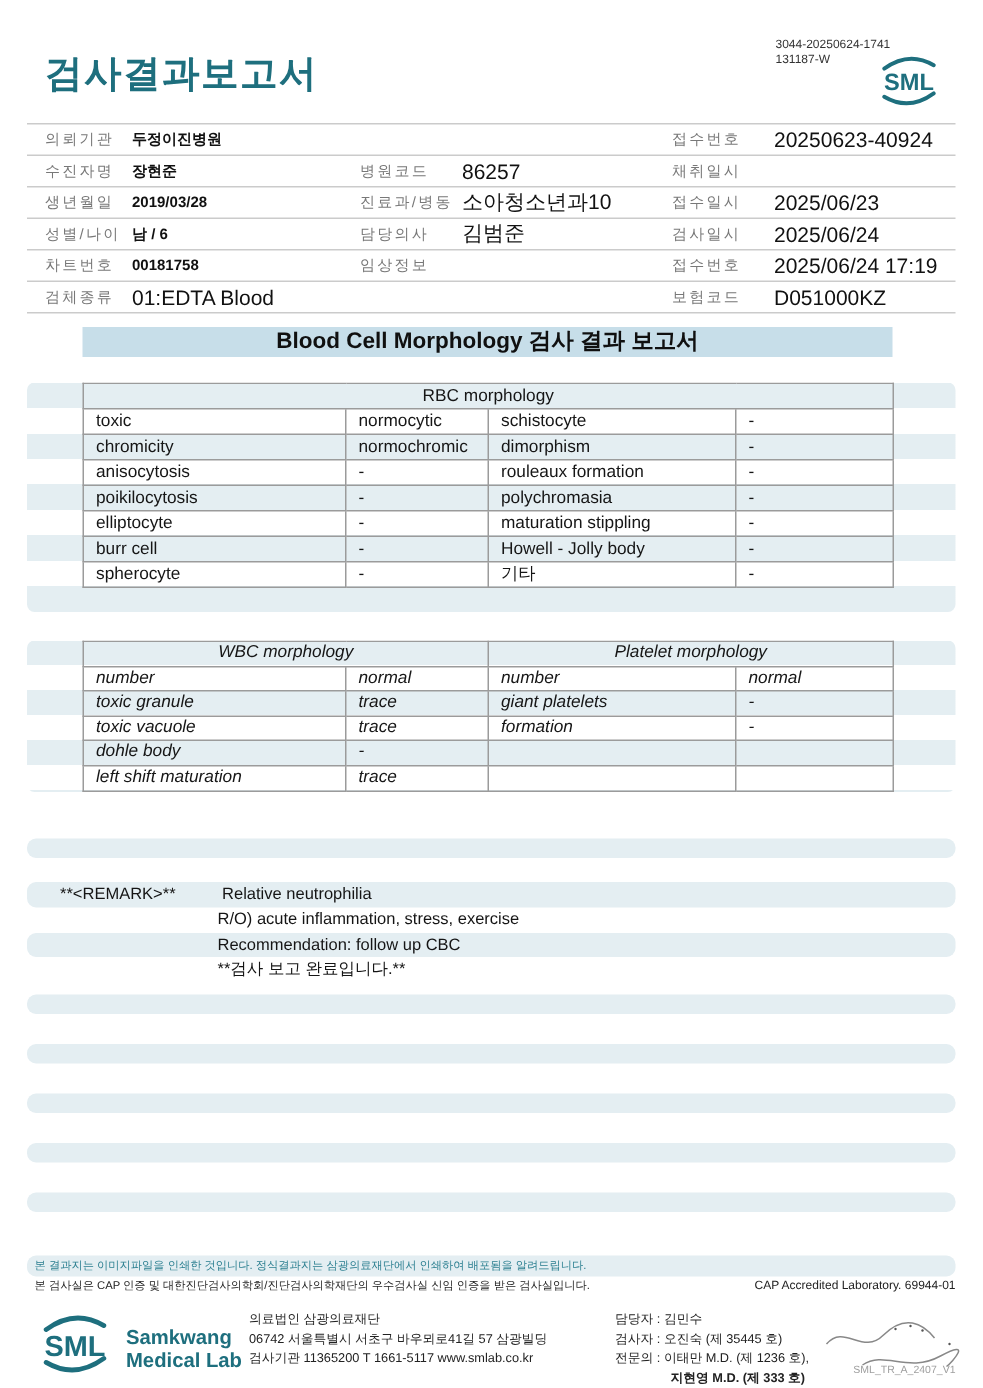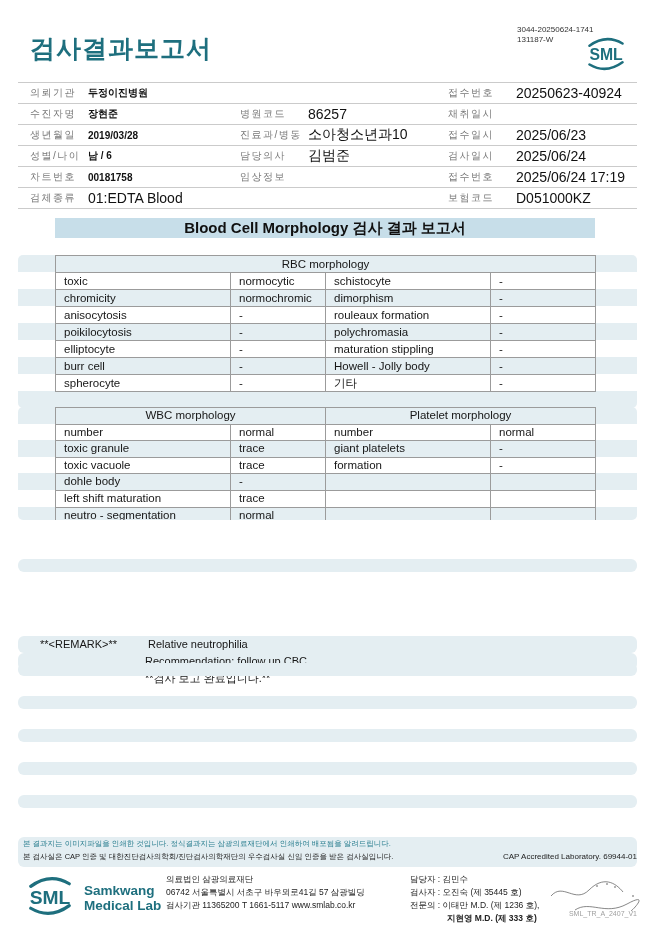--- a/index.html
+++ b/index.html
@@ -30,39 +30,39 @@
   .pval.b{font-weight:bold;font-size:10px;}
   .span3{grid-column:span 3;}
   
   .banner{position:absolute;left:55px;top:218px;width:540px;height:20px;
           background:var(--banner);text-align:center;line-height:20px;
           font-weight:bold;font-size:15px;color:#101010;}
   
   .tbl-wrap{position:absolute;left:18px;width:619px;overflow:hidden;border-radius:5px;}
   #rbc-wrap{top:255px;height:153px;
     background:repeating-linear-gradient(180deg,var(--stripe) 0px,var(--stripe) 17px,#fff 17px,#fff 34px);}
-  #wbc-wrap{top:407px;height:113px;
-    background:repeating-linear-gradient(180deg,var(--stripe) 0px,var(--stripe) 16.6px,#fff 16.6px,#fff 33.2px);}
+  #wbc-wrap{top:427px;height:101px;
+    background:repeating-linear-gradient(180deg,var(--stripe) 0px,var(--stripe) 16.6px,#fff 16.6px,#fff 33.2px);font-style:italic;}
   table.morph{border-collapse:collapse;margin-left:37px;width:540px;table-layout:fixed;}
   .morph th,.morph td{border:1px solid var(--border);font-size:11.5px;font-weight:normal;
     color:#161616;background:transparent;padding:0 2px 0 8px;text-align:left;
     overflow:hidden;white-space:nowrap;}
   .morph th{text-align:center;padding:0;}
   #rbc-tbl tr{height:17px;line-height:16px;}
   #wbc-tbl tr{height:16.6px;line-height:15.6px;}
   
   .stripe{position:absolute;left:18px;width:619px;height:13px;background:var(--stripe);border-radius:6px;}
   
   .remark{position:absolute;left:18px;top:588px;width:619px;font-size:11px;color:#151515;}
   .rline{height:16.8px;line-height:16.8px;padding-left:127px;white-space:nowrap;}
   .rline.striped{background:var(--stripe);border-radius:6px;}
-  .rline.first{padding-left:22px;margin-top:48px;}
+  .rline.first{padding-left:22px;}
   .rline .prefix{display:inline-block;width:105px;}
   
-  .f-teal{position:absolute;left:18px;top:837px;width:619px;height:30px;background:var(--stripe);
+  .f-teal{position:absolute;left:18px;top:837px;width:619px;height:14px;background:var(--stripe);
           border-radius:6px;line-height:14px;font-size:7.5px;color:#2b7f90;
           padding-left:5px;box-sizing:border-box;white-space:nowrap;overflow:hidden;}
   .f-black{position:absolute;left:23px;top:852px;font-size:7.5px;color:#222;white-space:nowrap;}
   .f-cap{position:absolute;right:18px;top:852px;font-size:8px;color:#222;}
   .f-logo{position:absolute;left:22px;top:874px;display:flex;align-items:center;gap:6px;}
   .f-logo .nm{color:var(--teal);font-weight:bold;font-size:13.5px;line-height:15px;}
   .f-addr{position:absolute;left:166px;top:873px;font-size:8.5px;color:#222;line-height:13px;}
   .f-people{position:absolute;left:410px;top:873px;font-size:8.5px;color:#222;line-height:13px;}
   .f-people .indent{padding-left:37px;font-weight:bold;}
   .f-sig{position:absolute;left:545px;top:878px;}
@@ -256,20 +256,21 @@
     </table>
   </div>
 
   <div class="stripe" style="top:559px"></div>
 
   <div class="remark">
     <div class="rline striped first">
       <span class="prefix">**&lt;REMARK&gt;**</span>
       <span>Relative neutrophilia</span>
     </div>
+    <div class="rline">R/O) acute inflammation, stress, exercise</div>
     <div class="rline striped">Recommendation:  follow up CBC</div>
     <div class="rline">**검사 보고 완료입니다.**</div>
   </div>
 
   <div class="stripe" style="top:663px"></div>
   <div class="stripe" style="top:696px"></div>
   <div class="stripe" style="top:729px"></div>
   <div class="stripe" style="top:762px"></div>
   <div class="stripe" style="top:795px"></div>
 

